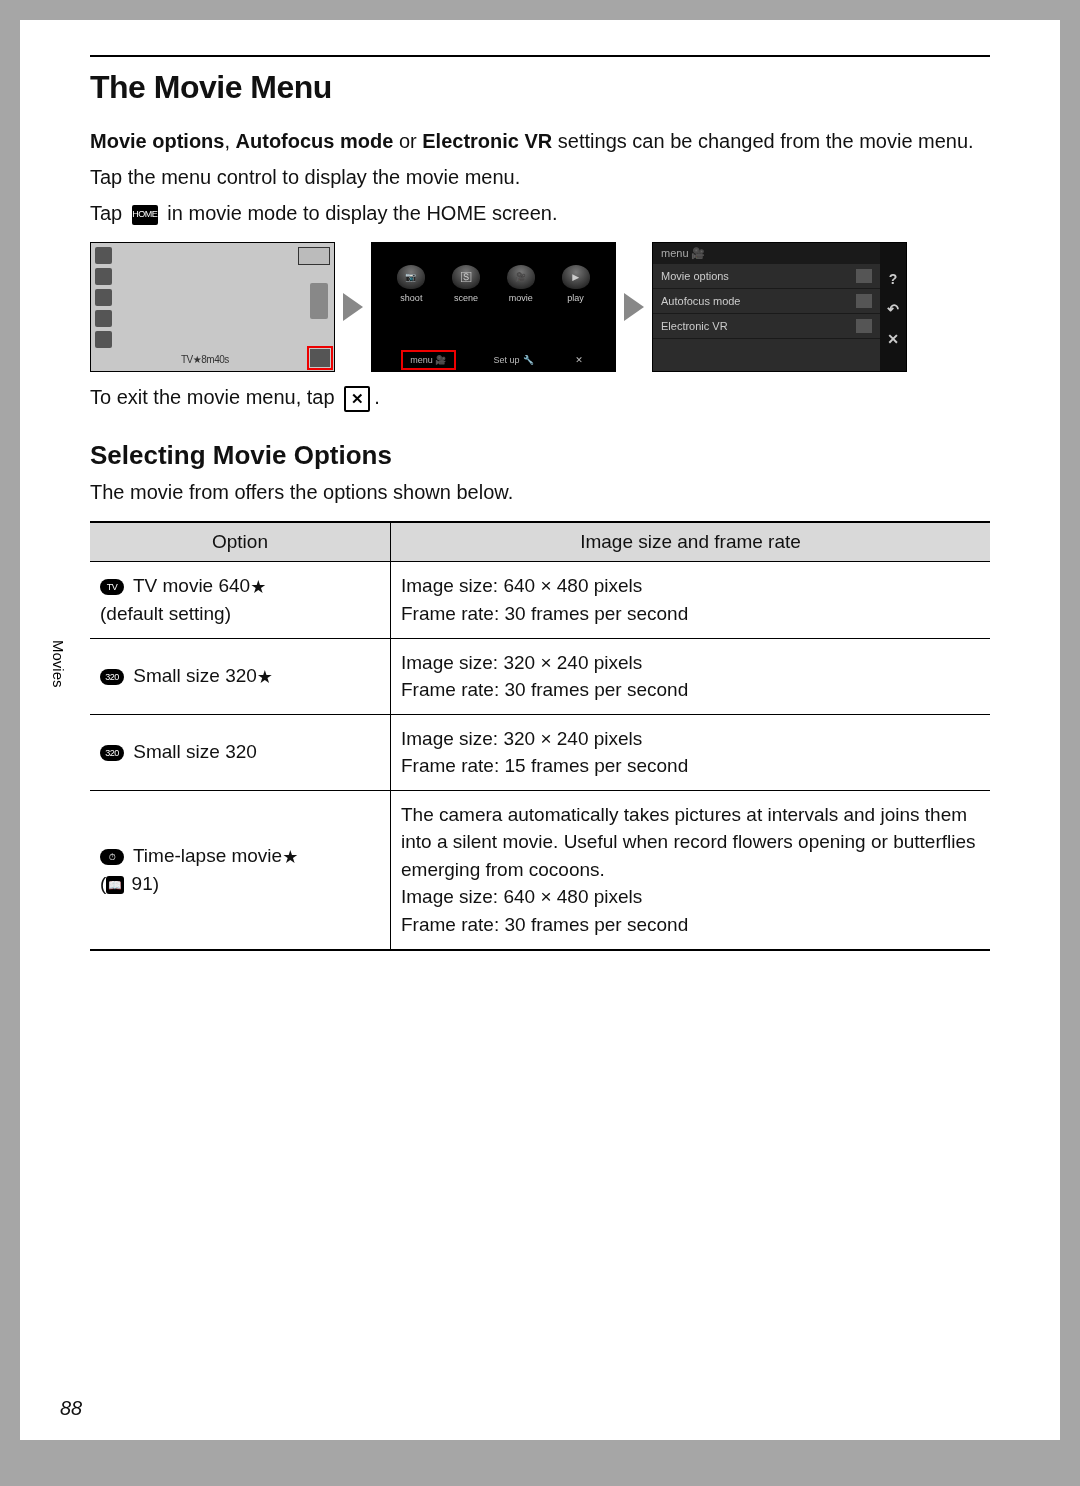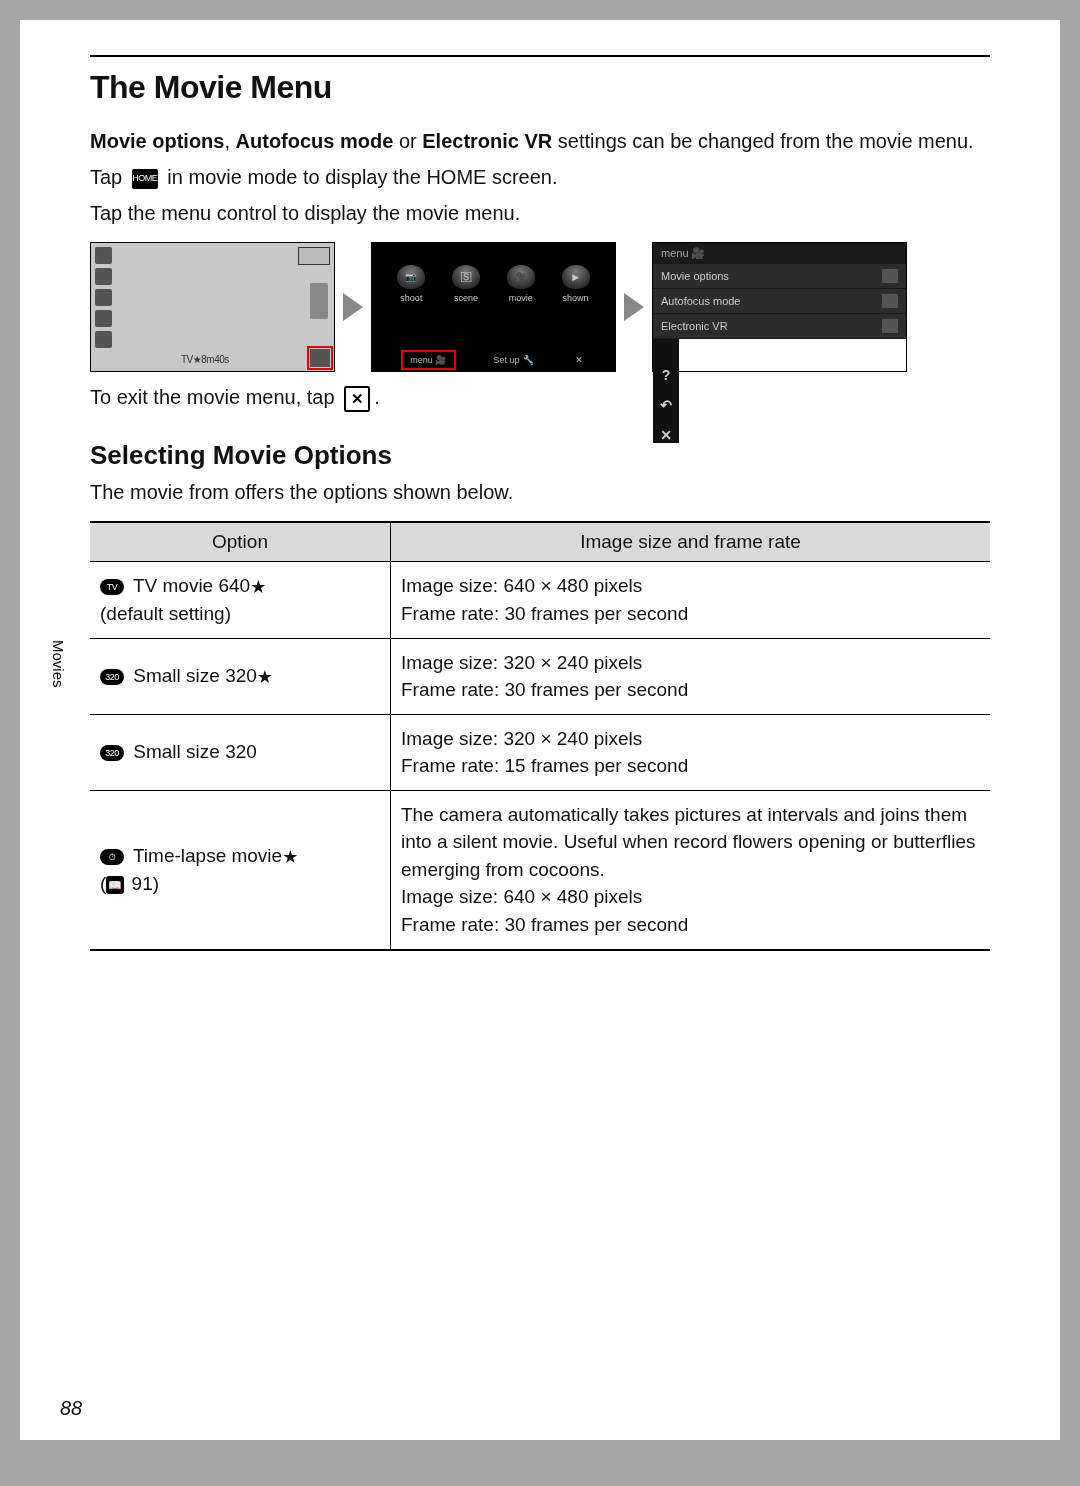--- a/index.html
+++ b/index.html
@@ -62,21 +62,20 @@
   .screens-row {
     display: flex;
     align-items: center;
     gap: 8px;
     margin: 14px 0 10px 0;
   }
   .screen-a, .screen-b, .screen-c {
     border: 1px solid #000;
     height: 130px;
     box-sizing: border-box;
-    flex-direction: column;
   }
   .screen-a { width: 245px; background: #c8c8c8; position: relative; }
   .screen-b { width: 245px; background: #000; position: relative; }
   .screen-c { width: 255px; display: flex; }
   .arrow {
     width: 0; height: 0;
     border-top: 14px solid transparent;
     border-bottom: 14px solid transparent;
     border-left: 20px solid #888;
   }
@@ -223,24 +222,24 @@
 <body>
 
 <div class="page">
   <hr class="hr-top">
   <h1>The Movie Menu</h1>
 
   <p class="intro">
     <strong>Movie options</strong><span>, </span><strong>Autofocus mode</strong><span> or </span><strong>Electronic VR</strong><span> settings can be changed from the movie menu.</span>
   </p>
 
+  <p>Tap the menu control to display the movie menu.</p>
   <p>
     <span>Tap </span><span class="inline-icon">HOME</span><span> in movie mode to display the HOME screen.</span>
   </p>
-  <p>Tap the menu control to display the movie menu.</p>
 
   <div class="screens-row">
 
     <div class="screen-a">
       <div class="left-col">
         <div class="ic"></div>
         <div class="ic"></div>
         <div class="ic"></div>
         <div class="ic"></div>
         <div class="ic"></div>
@@ -265,21 +264,21 @@
         <div class="mode">
             <div class="ic">🅂</div>
             <span>scene</span>
           </div>
         <div class="mode">
             <div class="ic">🎥</div>
             <span>movie</span>
           </div>
         <div class="mode">
             <div class="ic">▶</div>
-            <span>shown</span>
+            <span>play</span>
           </div>
       </div>
       <div class="bottom-row">
         <div class="menu-high">
             <span>menu</span>
             <span>🎥</span>
           </div>
         <div class="setup">
             <span>Set up</span>
             <span>🔧</span>

